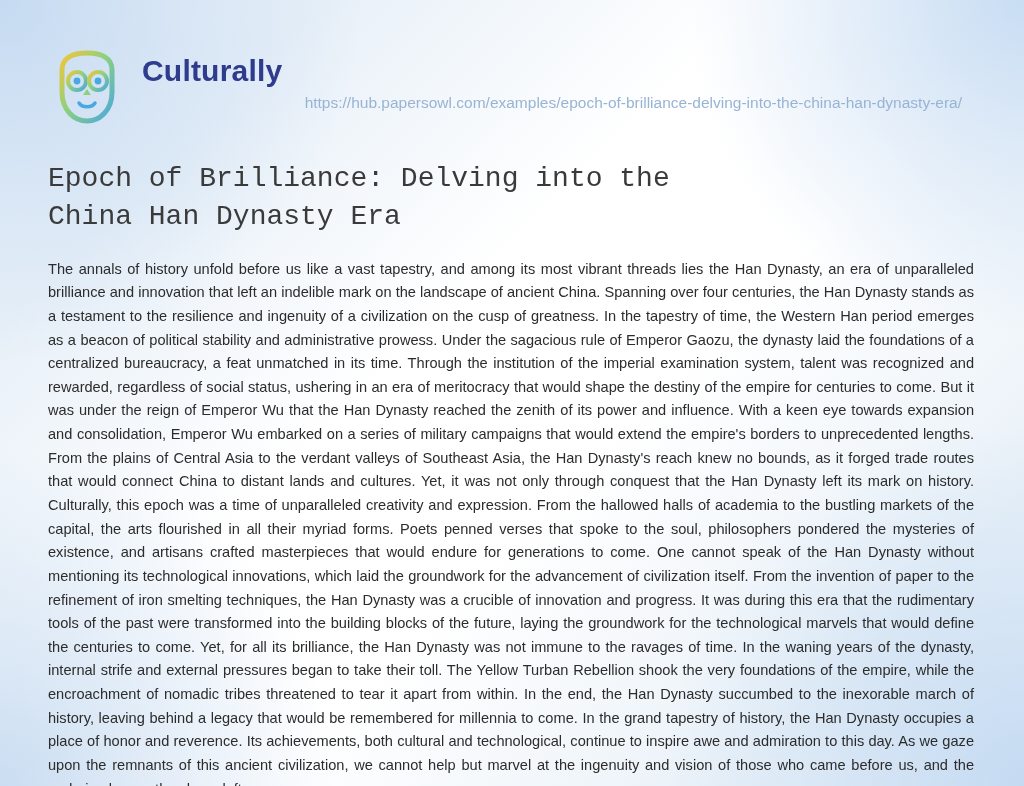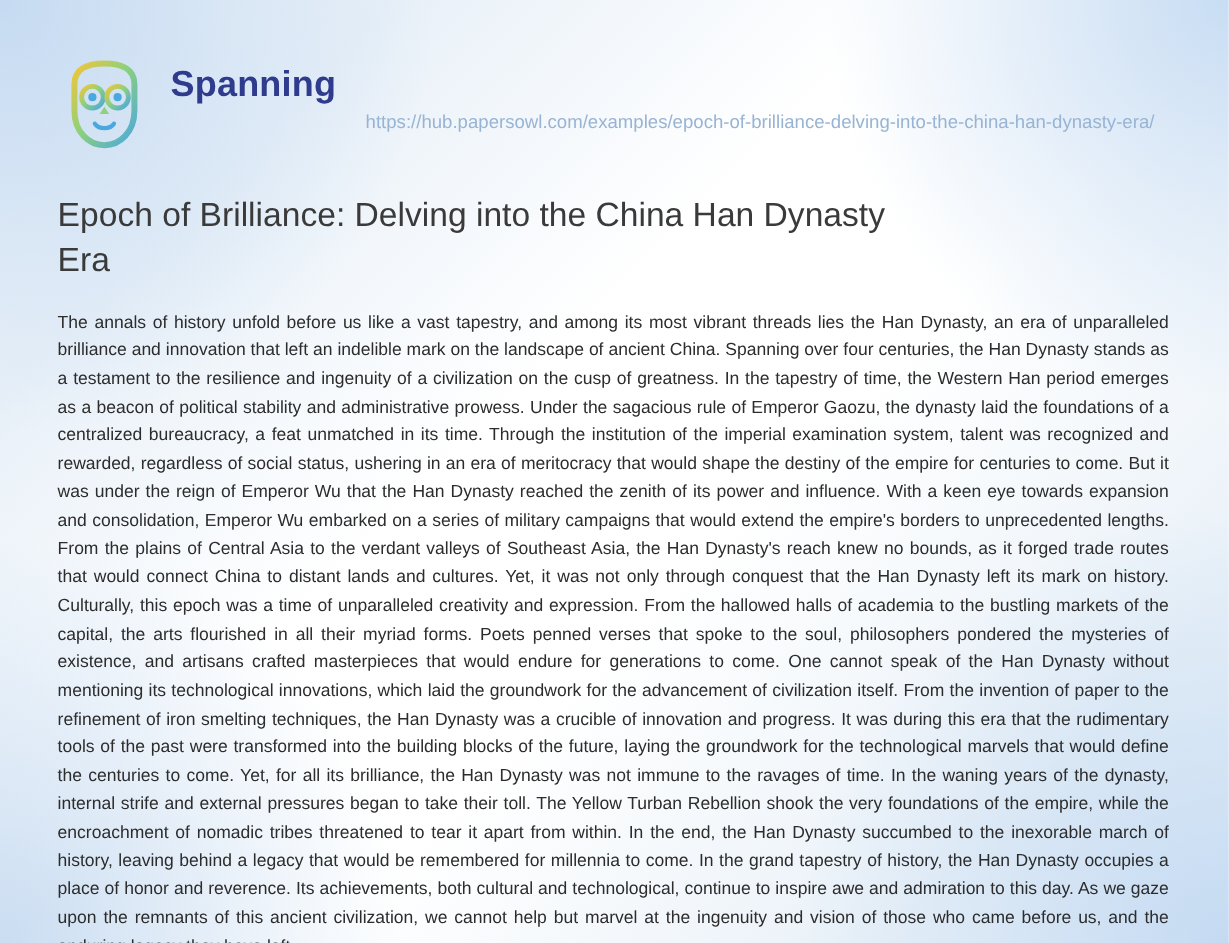--- a/index.html
+++ b/index.html
@@ -74,20 +74,21 @@
   }
 
   
   .article-title {
     margin: 34px 0 22px 0;
     font-size: 28px;
     line-height: 1.35;
     color: #3a3a3a;
     font-weight: normal;
     max-width: 700px;
+    font-family: Liberation Mono, monospace;
   }
   .article-body {
     font-family: Liberation Sans, sans-serif;
     font-size: 14.6px;
     line-height: 1.62;
     color: #2c2c2c;
     text-align: justify;
     max-width: 926px;
   }
   .article-body p {
@@ -115,21 +116,21 @@
           <circle cx="29" cy="33" r="9" fill="none" stroke="url(#owlGrad)" stroke-width="4"></circle>
           <circle cx="50" cy="33" r="9" fill="none" stroke="url(#owlGrad)" stroke-width="4"></circle>
           <circle cx="29" cy="33" r="3.4" fill="#4aa8e0"></circle>
           <circle cx="50" cy="33" r="3.4" fill="#4aa8e0"></circle>
           <path d="M39 41 L35 47 L43 47 Z" fill="#8fd17a"></path>
           <path d="M31 55 C34 60, 44 60, 47 55" fill="none" stroke="#4aa8e0" stroke-width="3.5" stroke-linecap="round"></path>
         </svg>
       </div>
 
       <div class="brand-block">
-        <div class="brand-name">Spanning</div>
+        <div class="brand-name">Culturally</div>
         <div class="brand-url">https://hub.papersowl.com/examples/epoch-of-brilliance-delving-into-the-china-han-dynasty-era/</div>
       </div>
 
     </div>
 
     <h1 class="article-title">Epoch of Brilliance: Delving into the China Han Dynasty Era</h1>
 
     <div class="article-body">
       <p>The annals of history unfold before us like a vast tapestry, and among its most vibrant threads lies the Han Dynasty, an era of unparalleled brilliance and innovation that left an indelible mark on the landscape of ancient China. Spanning over four centuries, the Han Dynasty stands as a testament to the resilience and ingenuity of a civilization on the cusp of greatness. In the tapestry of time, the Western Han period emerges as a beacon of political stability and administrative prowess. Under the sagacious rule of Emperor Gaozu, the dynasty laid the foundations of a centralized bureaucracy, a feat unmatched in its time. Through the institution of the imperial examination system, talent was recognized and rewarded, regardless of social status, ushering in an era of meritocracy that would shape the destiny of the empire for centuries to come. But it was under the reign of Emperor Wu that the Han Dynasty reached the zenith of its power and influence. With a keen eye towards expansion and consolidation, Emperor Wu embarked on a series of military campaigns that would extend the empire's borders to unprecedented lengths. From the plains of Central Asia to the verdant valleys of Southeast Asia, the Han Dynasty's reach knew no bounds, as it forged trade routes that would connect China to distant lands and cultures. Yet, it was not only through conquest that the Han Dynasty left its mark on history. Culturally, this epoch was a time of unparalleled creativity and expression. From the hallowed halls of academia to the bustling markets of the capital, the arts flourished in all their myriad forms. Poets penned verses that spoke to the soul, philosophers pondered the mysteries of existence, and artisans crafted masterpieces that would endure for generations to come. One cannot speak of the Han Dynasty without mentioning its technological innovations, which laid the groundwork for the advancement of civilization itself. From the invention of paper to the refinement of iron smelting techniques, the Han Dynasty was a crucible of innovation and progress. It was during this era that the rudimentary tools of the past were transformed into the building blocks of the future, laying the groundwork for the technological marvels that would define the centuries to come. Yet, for all its brilliance, the Han Dynasty was not immune to the ravages of time. In the waning years of the dynasty, internal strife and external pressures began to take their toll. The Yellow Turban Rebellion shook the very foundations of the empire, while the encroachment of nomadic tribes threatened to tear it apart from within. In the end, the Han Dynasty succumbed to the inexorable march of history, leaving behind a legacy that would be remembered for millennia to come. In the grand tapestry of history, the Han Dynasty occupies a place of honor and reverence. Its achievements, both cultural and technological, continue to inspire awe and admiration to this day. As we gaze upon the remnants of this ancient civilization, we cannot help but marvel at the ingenuity and vision of those who came before us, and the enduring legacy they have left</p>
     </div>

